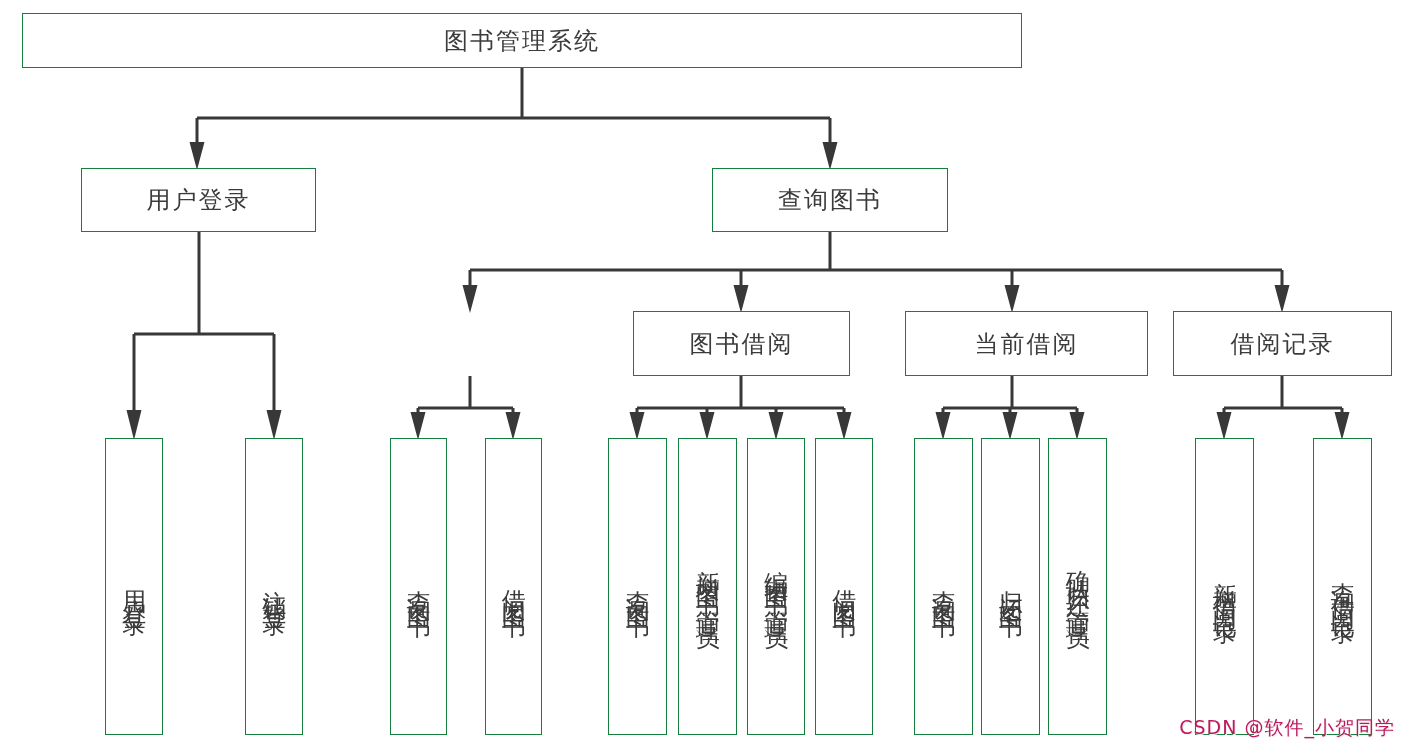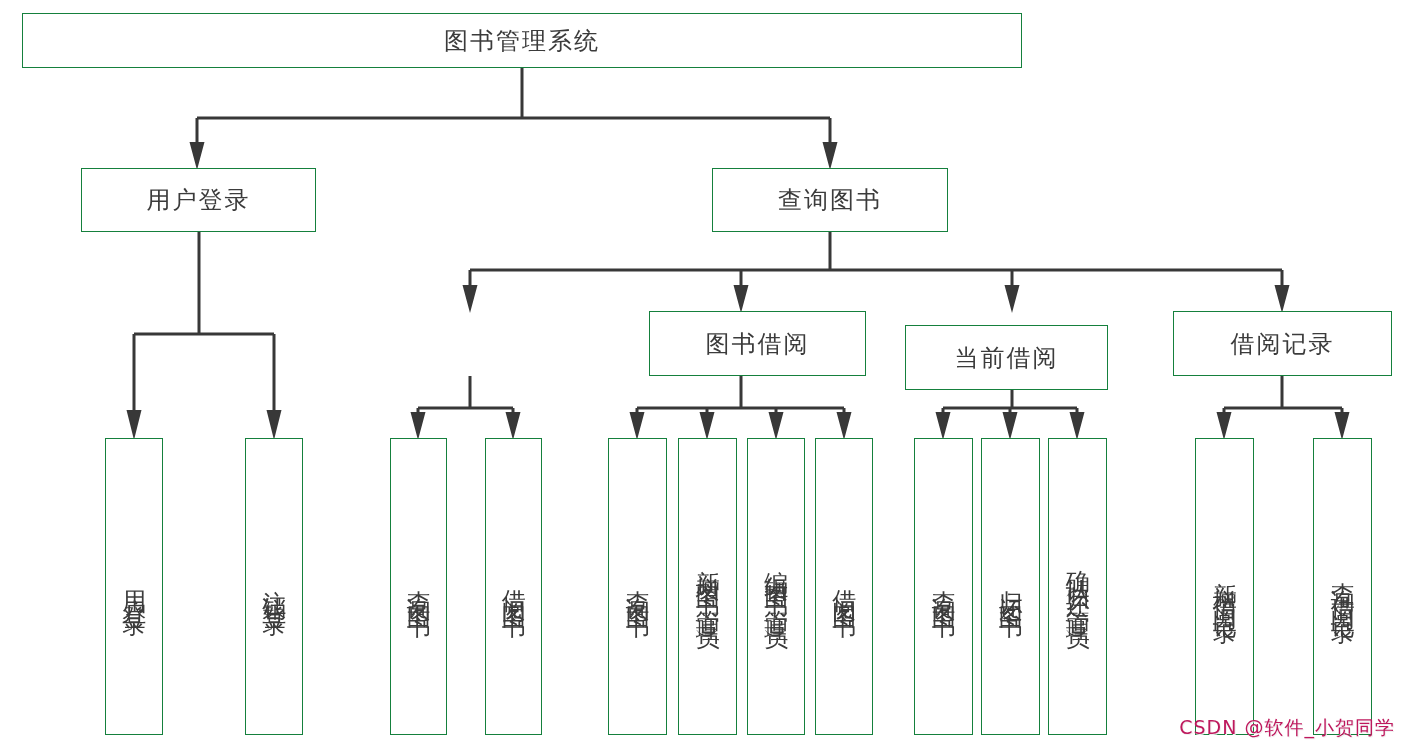--- a/index.html
+++ b/index.html
@@ -75,22 +75,22 @@
       <path d="M935.5 412 H950.5 L943 440 Z M1002.5 412 H1017.5 L1010 440 Z M1069.5 412 H1084.5 L1077 440 Z"></path>
       <path d="M1216.5 412 H1231.5 L1224 440 Z M1334.5 412 H1349.5 L1342 440 Z"></path>
     </g>
   </svg>
 
   <div class="node h-node" style="left:22px;top:13px;width:1000px;height:55px;">图书管理系统</div>
 
   <div class="node h-node" style="left:81px;top:168px;width:235px;height:64px;">用户登录</div>
   <div class="node h-node" style="left:712px;top:168px;width:236px;height:64px;">查询图书</div>
 
-  <div class="node h-node" style="left:649px;top:311px;width:217px;height:65px;">图书借阅</div>
-  <div class="node h-node" style="left:905px;top:325px;width:203px;height:65px;">当前借阅</div>
+  <div class="node h-node" style="left:633px;top:311px;width:217px;height:65px;">图书借阅</div>
+  <div class="node h-node" style="left:905px;top:311px;width:243px;height:65px;">当前借阅</div>
   <div class="node h-node" style="left:1173px;top:311px;width:219px;height:65px;">借阅记录</div>
 
   <div class="node v-node" style="left:105px;top:438px;width:58px;height:297px;">用户登录</div>
   <div class="node v-node" style="left:245px;top:438px;width:58px;height:297px;">注销登录</div>
 
   <div class="node v-node" style="left:390px;top:438px;width:57px;height:297px;">查询图书</div>
   <div class="node v-node" style="left:485px;top:438px;width:57px;height:297px;">借阅图书</div>
 
   <div class="node v-node" style="left:608px;top:438px;width:59px;height:297px;">查询图书</div>
   <div class="node v-node" style="left:678px;top:438px;width:59px;height:297px;">新增图书（管理员）</div>

